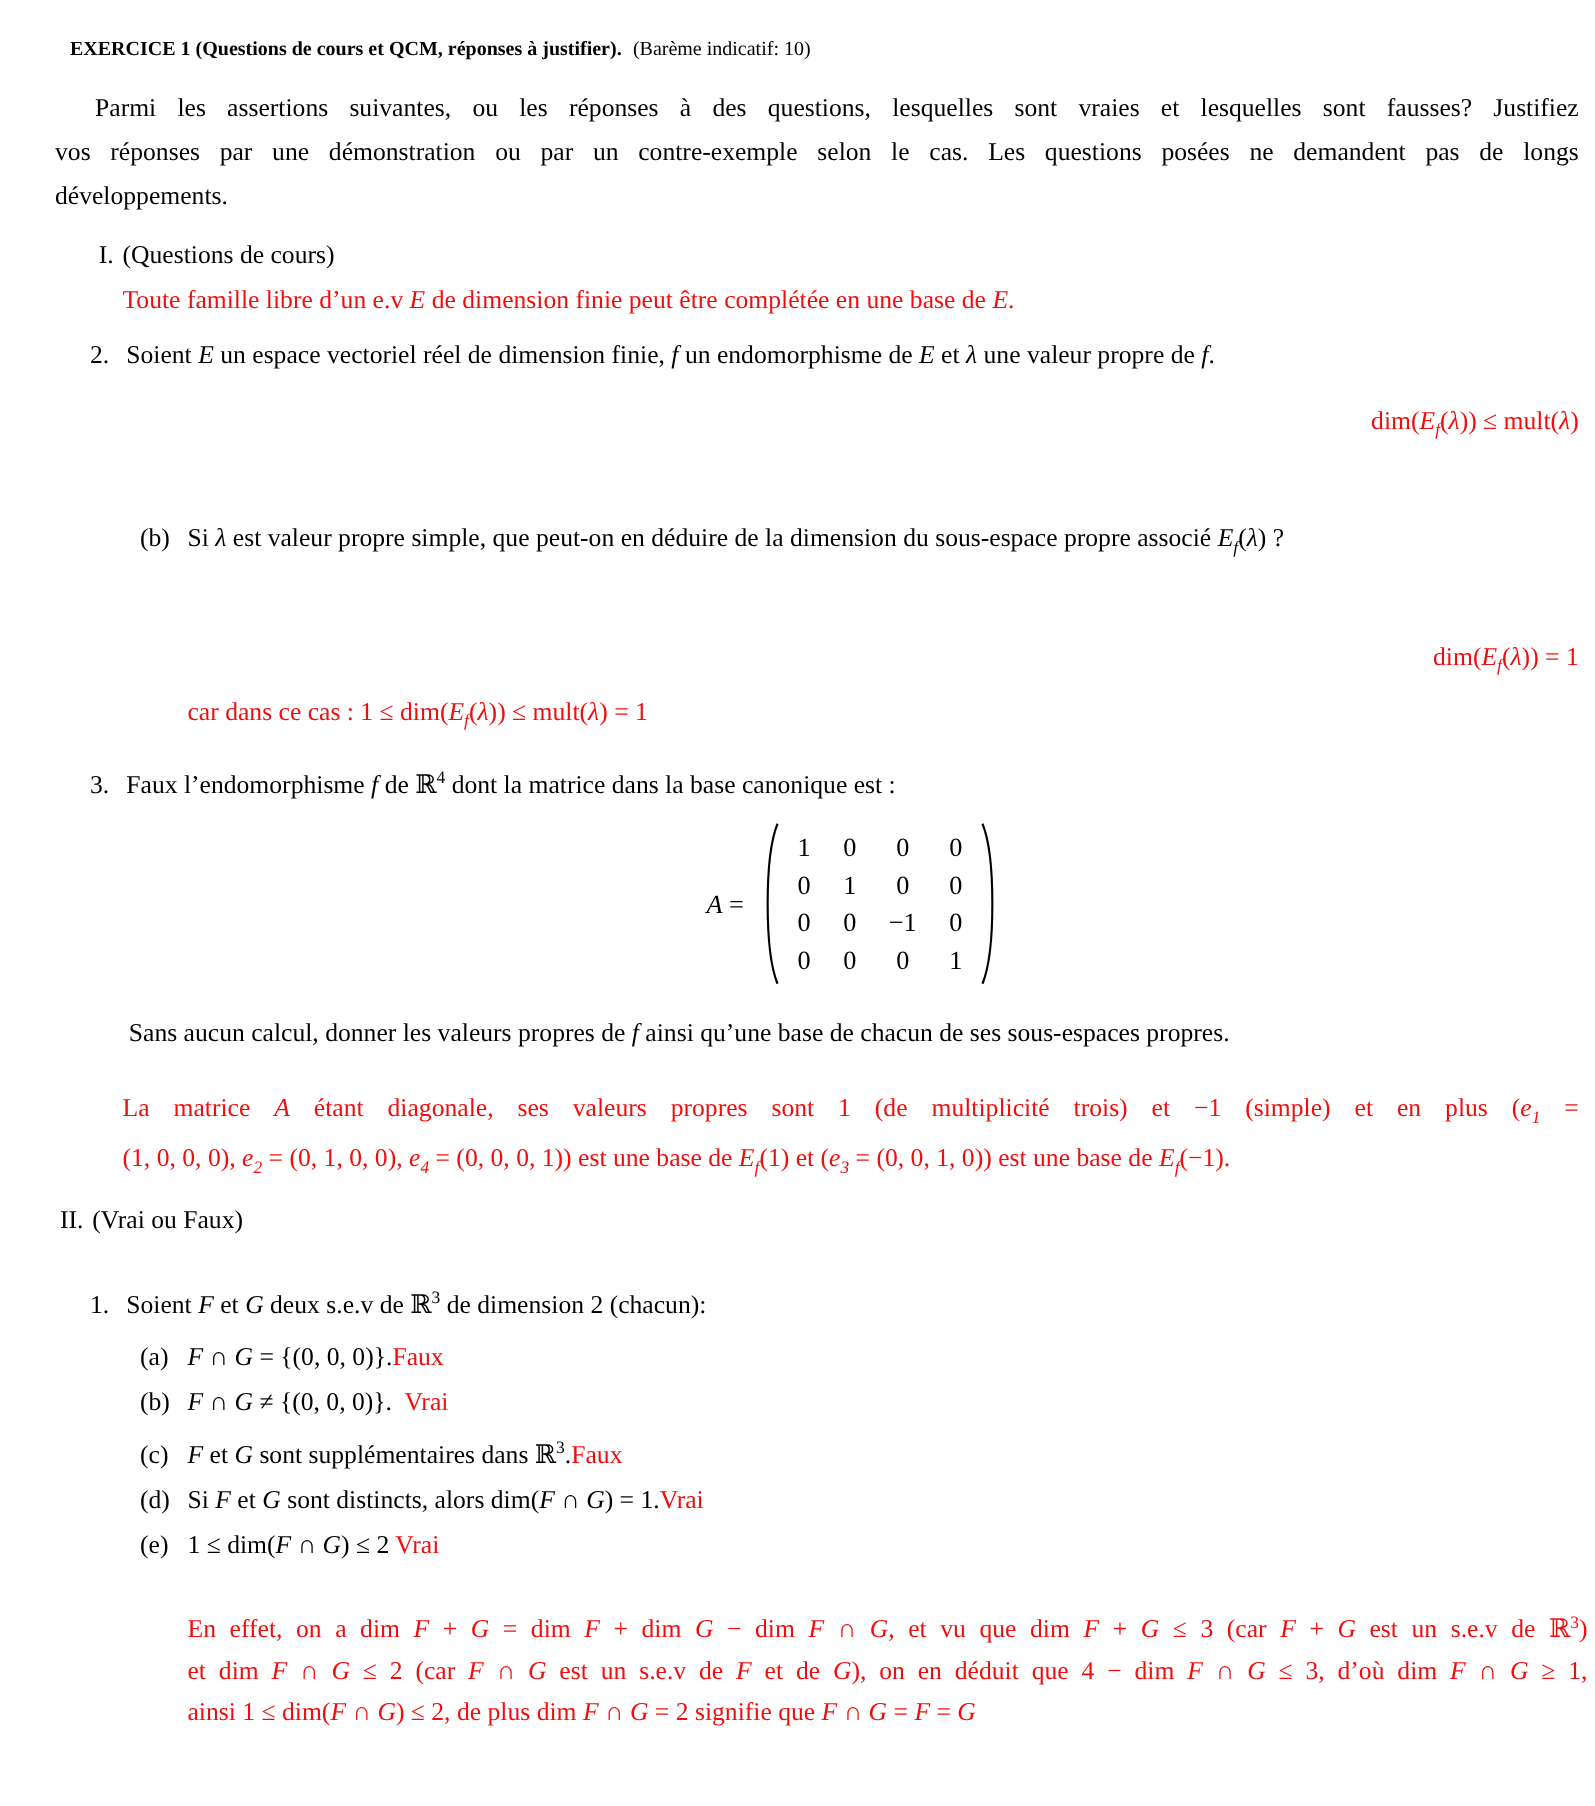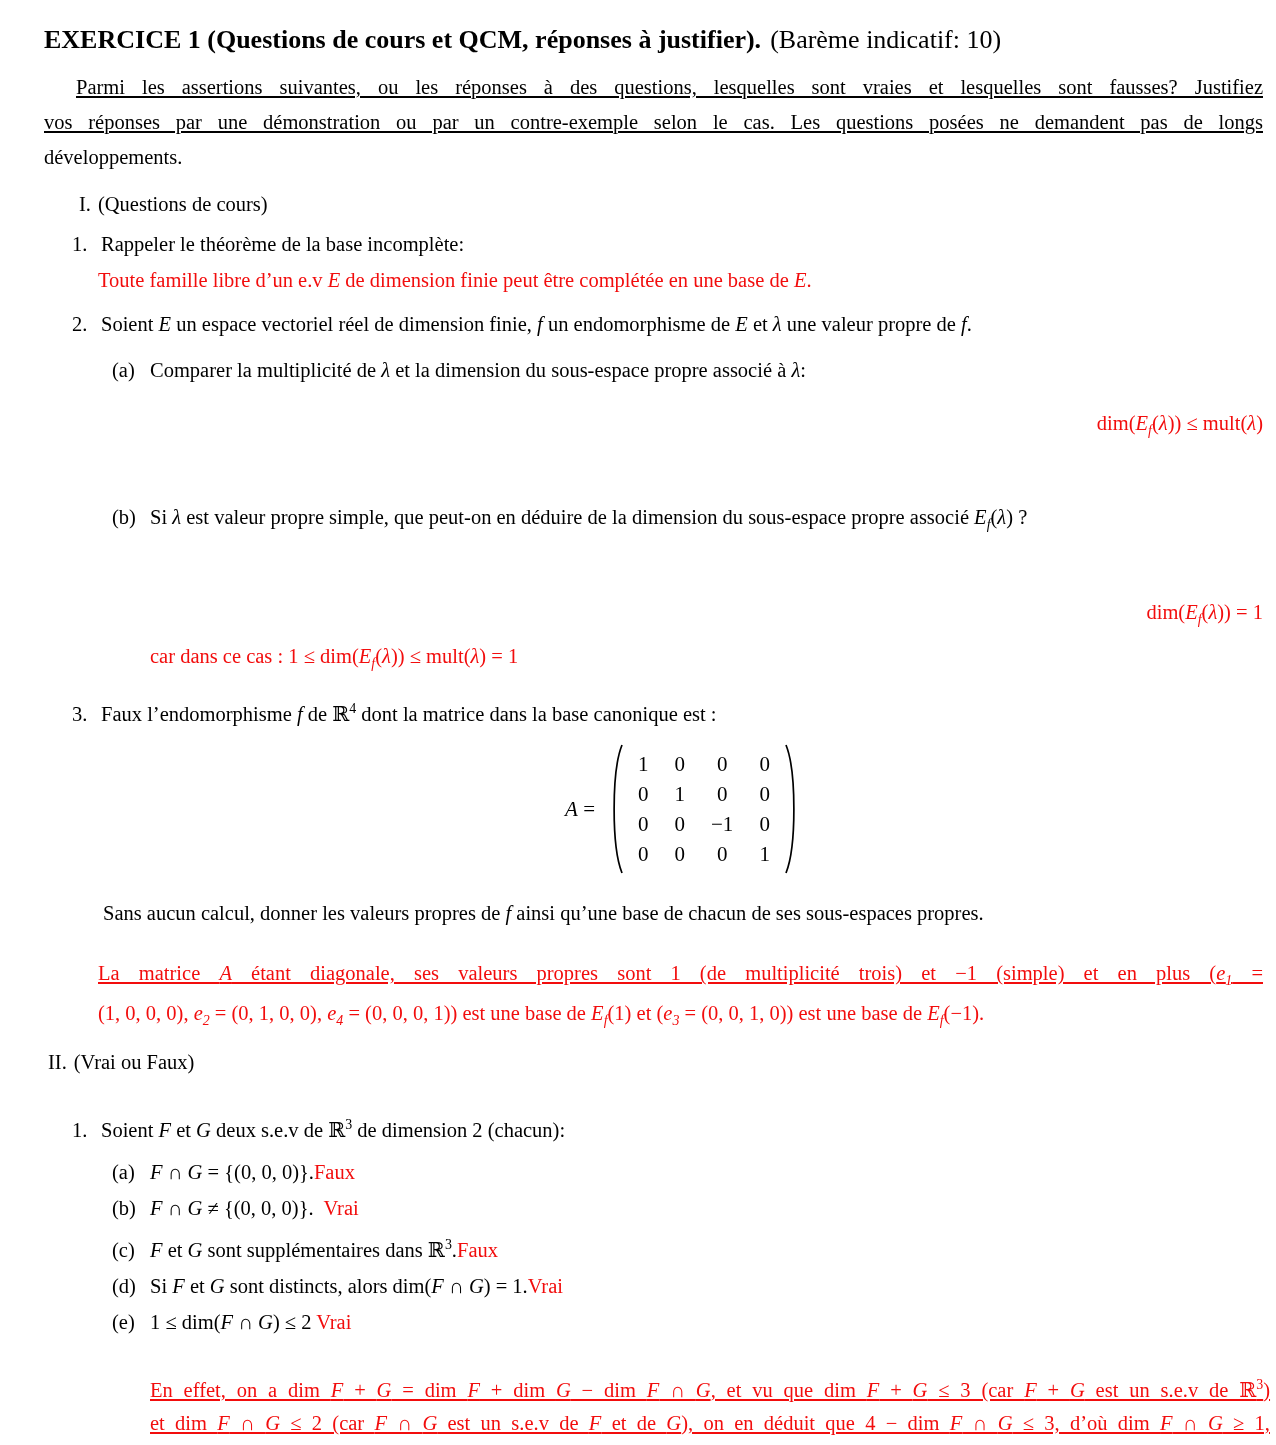--- a/index.html
+++ b/index.html
@@ -4,25 +4,25 @@
 <style>
   :root{ --red:#f20d0d; --ink:#000; }
   html,body{ margin:0; padding:0; background:#fff; }
   .page{
     position:relative; width:1276px; height:1445px; box-sizing:border-box;
     padding:25px 13px 0 44px; overflow:hidden; background:#fff;
     font-family:"Liberation Serif","DejaVu Serif",serif;
     font-size:20.5px; color:var(--ink);
   }
   .bold{ font-weight:bold; }
-  .doc-title{ font-size:26px; line-height:30px; }
+  .doc-title{ font-size:16px; line-height:30px;margin-left:12px; }
   .doc-title .bold{ margin-right:9px; }
 
   .intro{ margin-top:15px; width:1219px; line-height:35px; }
-  .jline{ text-align:justify; text-align-last:justify;text-decoration:underline; }
+  .jline{ text-align:justify; text-align-last:justify; }
   .indent{ text-indent:32px; }
 
   .head1{ margin-top:16px; margin-left:35px; line-height:26px; }
   .head2{ margin-top:12px; margin-left:4px;  line-height:26px; }
   .head1 .seclab,.head2 .seclab{ margin-right:7px; }
 
   .item1{ line-height:25px; margin-left:28px; }
   .num{ display:inline-block; width:29px; }
   .item2{ line-height:25px; margin-left:68px; }
   .lab{ display:inline-block; width:38px; }
@@ -71,33 +71,27 @@
   <div class="intro">
     <div class="jline indent">Parmi les assertions suivantes, ou les réponses à des questions, lesquelles sont vraies et lesquelles sont fausses? Justifiez</div>
     <div class="jline">vos réponses par une démonstration ou par un contre-exemple selon le cas. Les questions posées ne demandent pas de longs</div>
     <div>développements.</div>
   </div>
 
   <div class="head1">
     <span class="seclab">I.</span><span>(Questions de cours)</span>
   </div>
 
-  <div class="item1 q1">
-    <span class="num">1.</span><span>Rappeler le théorème de la base incomplète:</span>
-  </div>
 
   <div class="ans1"><span class="sg-r">Toute famille libre d’un e.v </span><span class="sg-i">E</span><span class="sg-r"> de dimension finie peut être complétée en une base de </span><span class="sg-i">E</span><span class="sg-r">.</span></div>
 
   <div class="item1 q2">
     <span class="num">2.</span><span><span class="sg-r">Soient </span><span class="sg-i">E</span><span class="sg-r"> un espace vectoriel réel de dimension finie, </span><span class="sg-i">f</span><span class="sg-r"> un endomorphisme de </span><span class="sg-i">E</span><span class="sg-r"> et </span><span class="sg-i">λ</span><span class="sg-r"> une valeur propre de </span><span class="sg-i">f</span><span class="sg-r">.</span></span>
   </div>
 
-  <div class="item2 q2a">
-    <span class="lab">(a)</span><span><span class="sg-r">Comparer la multiplicité de </span><span class="sg-i">λ</span><span class="sg-r"> et la dimension du sous-espace propre associé à </span><span class="sg-i">λ</span><span class="sg-r">:</span></span>
-  </div>
 
   <div class="formula"><span class="sg-r">dim(</span><span class="sg-i">E</span><sub class="sg-sub">f</sub><span class="sg-r">(</span><span class="sg-i">λ</span><span class="sg-r">)) ≤ mult(</span><span class="sg-i">λ</span><span class="sg-r">)</span></div>
 
   <div class="item2 q2b">
     <span class="lab">(b)</span><span><span class="sg-r">Si </span><span class="sg-i">λ</span><span class="sg-r"> est valeur propre simple, que peut-on en déduire de la dimension du sous-espace propre associé </span><span class="sg-i">E</span><sub class="sg-sub">f</sub><span class="sg-r">(</span><span class="sg-i">λ</span><span class="sg-r">) ?</span></span>
   </div>
 
   <div class="formula formula-b"><span class="sg-r">dim(</span><span class="sg-i">E</span><sub class="sg-sub">f</sub><span class="sg-r">(</span><span class="sg-i">λ</span><span class="sg-r">)) = 1</span></div>
 
   <div class="car"><span class="sg-r">car dans ce cas : 1 ≤ dim(</span><span class="sg-i">E</span><sub class="sg-sub">f</sub><span class="sg-r">(</span><span class="sg-i">λ</span><span class="sg-r">)) ≤ mult(</span><span class="sg-i">λ</span><span class="sg-r">) = 1</span></div>

